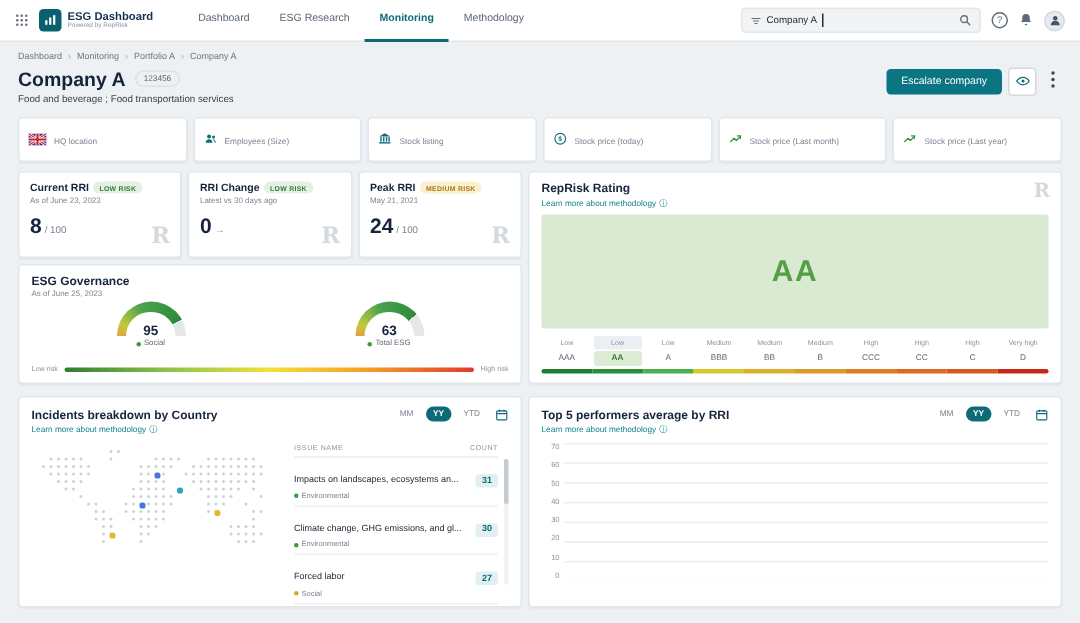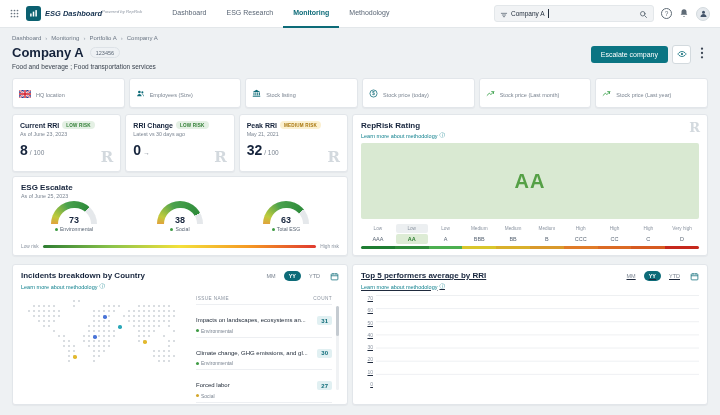--- a/index.html
+++ b/index.html
@@ -5,21 +5,21 @@
   * { margin:0; padding:0; box-sizing:border-box; }
   html,body { width:720px; height:415px; overflow:hidden; }
   body { font-family:"Liberation Sans","DejaVu Sans",sans-serif; background:#eef1f3; color:#1f2a3d; }
   i { font-style:normal; }
 
   
   .topbar { height:28px; background:#fff; border-bottom:1px solid #e3e7ea; display:flex; align-items:center; padding:0 10px; }
   .waffle { border:none; background:transparent; margin-right:7px; display:flex; cursor:pointer; }
   .logo { display:flex; align-items:center; gap:4px; cursor:pointer; }
   .logo-mark { width:15px; height:15px; background:#0b6070; border-radius:3px; display:flex; align-items:center; justify-content:center; }
-  .logo-text { display:flex; flex-direction:row; line-height:1.05;font-style:italic; }
+  .logo-text { display:flex; flex-direction:column; line-height:1.05; }
   .logo-title { font-size:7.5px; font-weight:bold; color:#15314f; }
   .logo-sub { font-size:4.3px; color:#8a93a0; }
   .topnav { display:flex; margin-left:20px; height:28px; }
   .nav-item { font-size:7px; color:#5a6675; padding:0 10px; display:flex; align-items:center; border-bottom:2px solid transparent; cursor:pointer; text-decoration:none; }
   .nav-item.active { color:#0d6b78; font-weight:bold; border-bottom-color:#0d6b78; }
   .topbar-right { margin-left:auto; display:flex; align-items:center; gap:7px; }
   .searchbox { width:160px; height:17px; background:#f1f3f5; border:1px solid #e3e7ea; border-radius:3px; display:flex; align-items:center; padding:0 5px; gap:3px; cursor:text; }
   .search-text { font-size:6.5px; color:#232e3d; }
   .caret { width:1px; height:9px; background:#232e3d; }
   .sb-spacer { flex:1; }
@@ -88,22 +88,22 @@
   .risk { font-size:4.7px; color:#8a93a0; padding:2px 0; border-radius:2px; margin:0 1px; }
   .grade { font-size:5.5px; color:#5a6675; padding:2px 0; border-radius:2px; margin:1px 1px 2px; }
   .scale-col.active .risk { background:#eceff1; }
   .scale-col.active .grade { background:#ddecd5; color:#2e7d32; font-weight:bold; }
   .strip { height:3px; display:block; }
   .scale-col:first-child .strip { border-radius:2px 0 0 2px; }
   .scale-col:last-child .strip { border-radius:0 2px 2px 0; }
 
   .bottom { display:flex; gap:4px; margin:8px 12px 0; height:141px; }
   .incidents-card { width:336px; overflow:hidden; }
-  .top5-card { flex:1; overflow:hidden;text-decoration:underline; }
-  .card-head { display:flex; justify-content:space-between; padding:6px 8px 0; }
+  .top5-card { flex:1; overflow:hidden; }
+  .card-head { display:flex; justify-content:space-between; align-items:center; padding:6px 8px 0; }
   .head-controls { display:flex; align-items:center; gap:3px; }
   .period { font-size:5.5px; color:#7a8491; padding:2px 5px; border-radius:8px; cursor:pointer; }
   .period.active { background:#0d6b78; color:#fff; font-weight:bold; }
   .cal-btn { border:none; background:transparent; display:flex; cursor:pointer; margin-left:2px; }
   .learn-pad { padding:0 8px; }
 
   .incidents-content { display:flex; gap:5px; padding:4px 8px 0; }
   .map { width:170px; height:100px; position:relative; flex:0 0 auto; }
   .mapdot { position:absolute; width:2px; height:2px; border-radius:50%; background:#cdd2d7; }
   .mapdot.marker { width:3.5px; height:3.5px; }
@@ -308,43 +308,34 @@
           </div>
         <span class="watermark">R</span>
       </div>
       <div class="card rri-card">
         <div class="rri-top">
           <span class="rri-title">Peak RRI</span>
           <span class="risk-badge medium">MEDIUM RISK</span>
         </div>
         <div class="rri-sub">May 21, 2021</div>
         <div class="rri-val">
-            <span class="rri-num">32</span>
+            <span class="rri-num">24</span>
             <span class="rri-den">/ 100</span>
           </div>
         <span class="watermark">R</span>
       </div>
     </div>
 
     <div class="card esg-card">
-      <span class="card-title">ESG Escalate</span>
+      <span class="card-title">ESG Governance</span>
       <span class="as-of">As of June 25, 2023</span>
       <div class="gauges">
         <div class="gauge">
-          <div class="gauge-arc" style="background: conic-gradient(from 270deg at 50% 100%, rgb(226, 162, 60) 0deg, rgb(191, 203, 60) 22deg, rgb(74, 162, 78) 70deg, rgb(46, 139, 58) 131.4deg, rgb(229, 232, 235) 131.4deg, rgb(229, 232, 235) 180deg);">
-              <span class="gauge-num">73</span>
-            </div>
-          <div class="gauge-label">
-              <span class="gauge-dot"></span>
-              <span>Environmental</span>
-            </div>
-        </div>
-        <div class="gauge">
           <div class="gauge-arc" style="background: conic-gradient(from 270deg at 50% 100%, rgb(226, 162, 60) 0deg, rgb(191, 203, 60) 22deg, rgb(74, 162, 78) 70deg, rgb(46, 139, 58) 151.2deg, rgb(229, 232, 235) 151.2deg, rgb(229, 232, 235) 180deg);">
-              <span class="gauge-num">38</span>
+              <span class="gauge-num">95</span>
             </div>
           <div class="gauge-label">
               <span class="gauge-dot"></span>
               <span>Social</span>
             </div>
         </div>
         <div class="gauge">
           <div class="gauge-arc" style="background: conic-gradient(from 270deg at 50% 100%, rgb(226, 162, 60) 0deg, rgb(191, 203, 60) 22deg, rgb(74, 162, 78) 70deg, rgb(46, 139, 58) 140.4deg, rgb(229, 232, 235) 140.4deg, rgb(229, 232, 235) 180deg);">
               <span class="gauge-num">63</span>
             </div>

